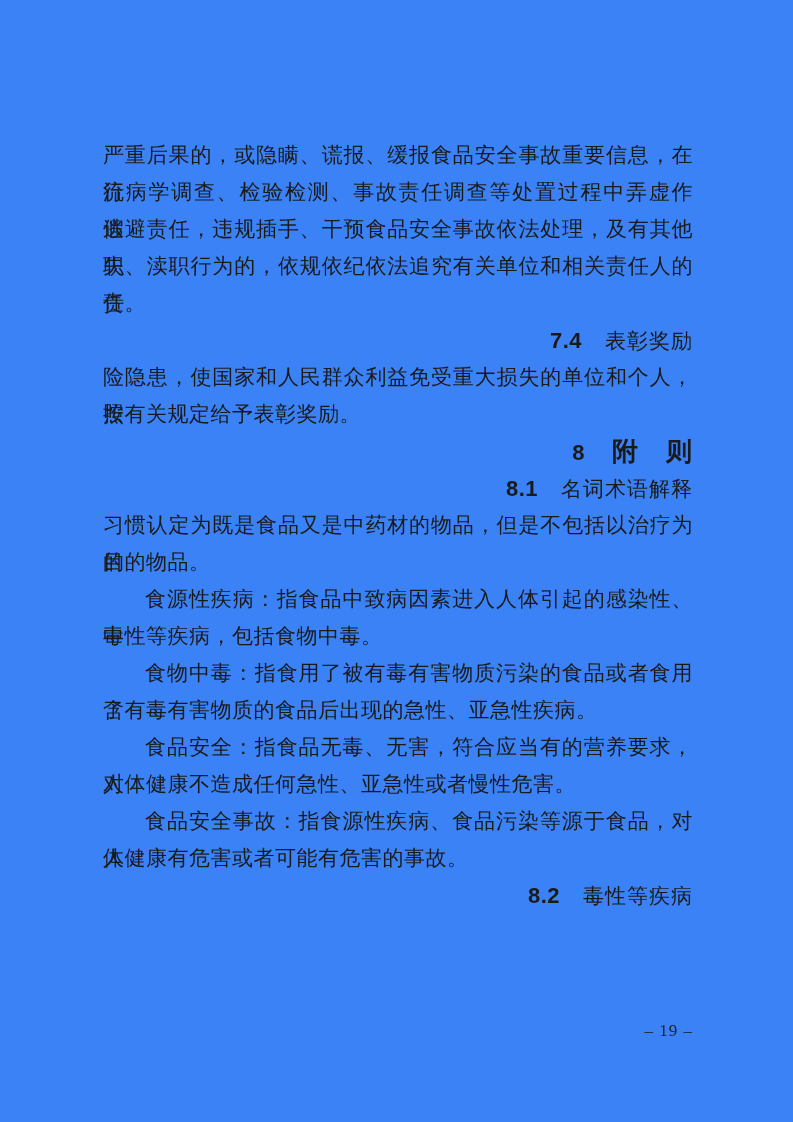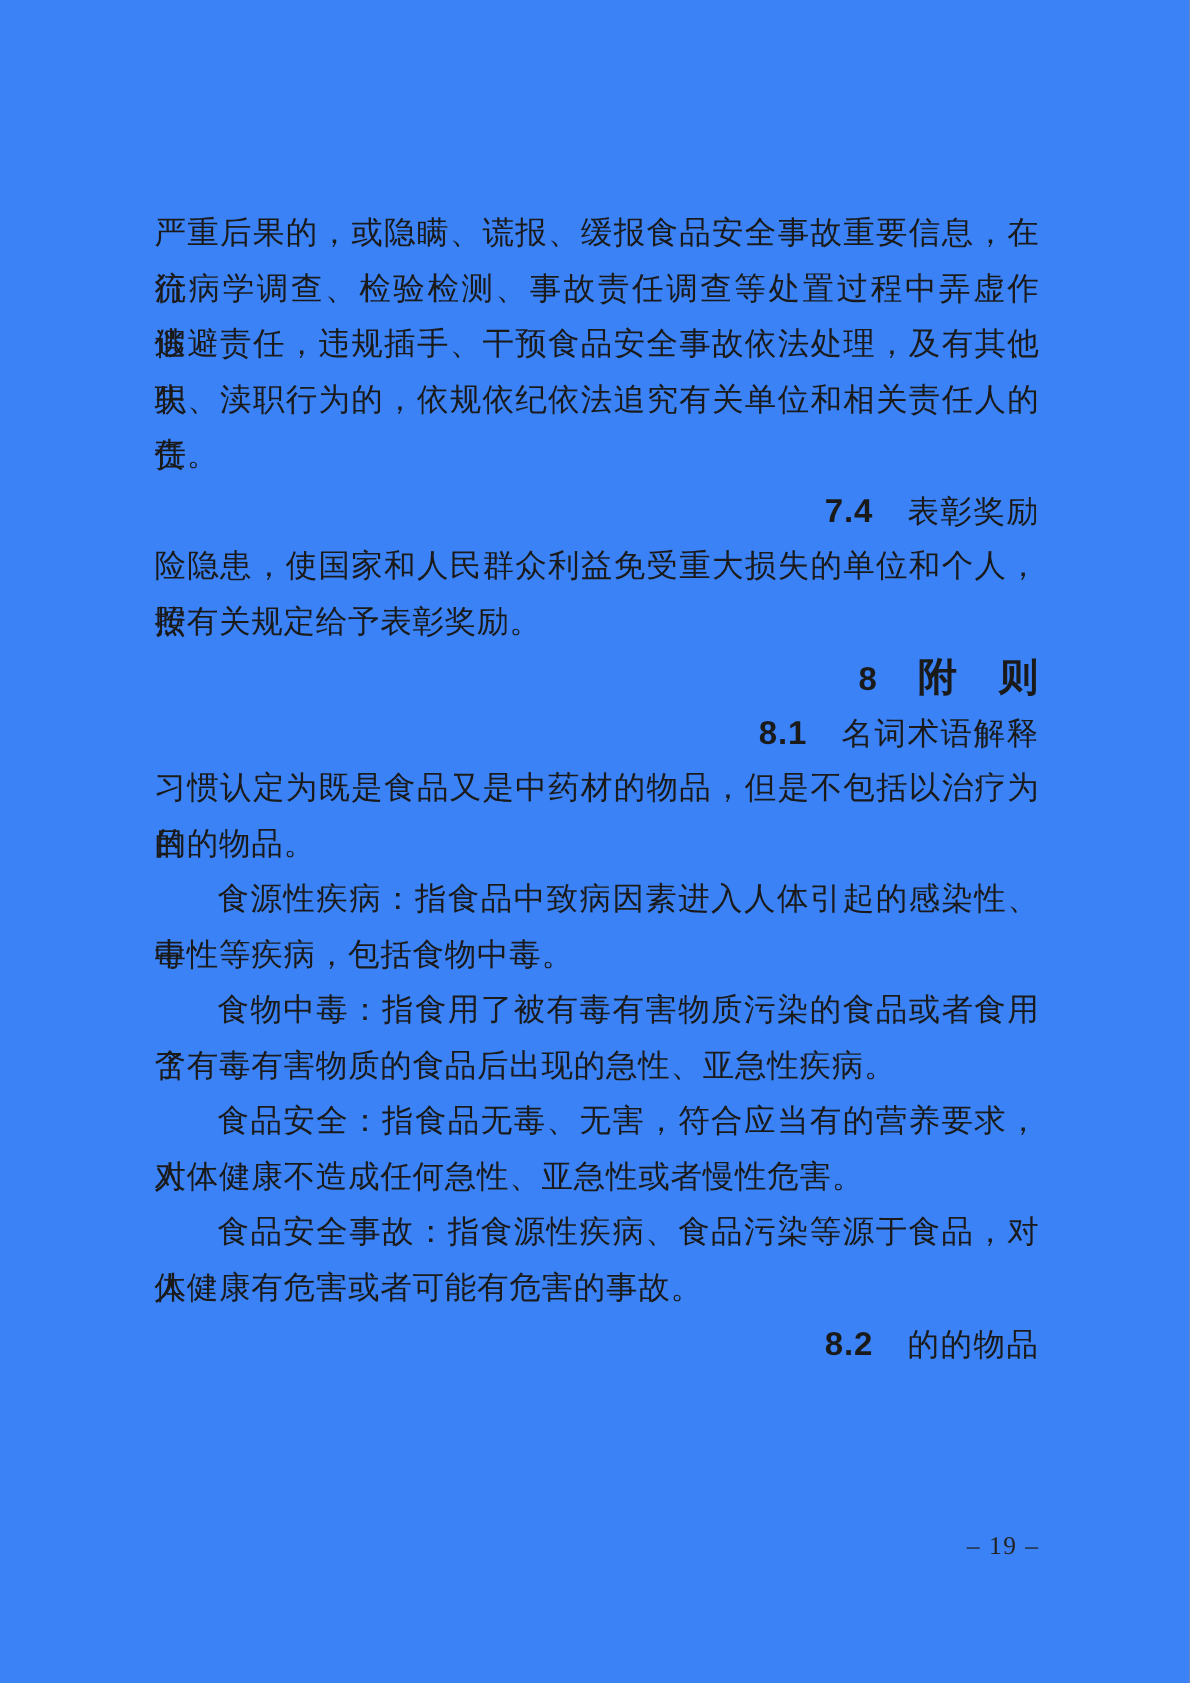--- a/index.html
+++ b/index.html
@@ -88,16 +88,16 @@
       <div class="line just">习惯认定为既是食品又是中药材的物品，但是不包括以治疗为目</div>
       <div class="line">的的物品。</div>
       <div class="line just indent">食源性疾病：指食品中致病因素进入人体引起的感染性、中</div>
       <div class="line">毒性等疾病，包括食物中毒。</div>
       <div class="line just indent">食物中毒：指食用了被有毒有害物质污染的食品或者食用了</div>
       <div class="line">含有毒有害物质的食品后出现的急性、亚急性疾病。</div>
       <div class="line just indent">食品安全：指食品无毒、无害，符合应当有的营养要求，对</div>
       <div class="line">人体健康不造成任何急性、亚急性或者慢性危害。</div>
       <div class="line just indent">食品安全事故：指食源性疾病、食品污染等源于食品，对人</div>
       <div class="line">体健康有危害或者可能有危害的事故。</div>
-      <div class="line heading h2"><span class="num">8.2</span><span class="title">的的物品</span></div>
+      <div class="line heading h2"><span class="num">8.2</span><span class="title">毒性等疾病</span></div>
     </div>
   <div class="footer-pagenum">– 19 –</div>
 </div>
 
 </body></html>

